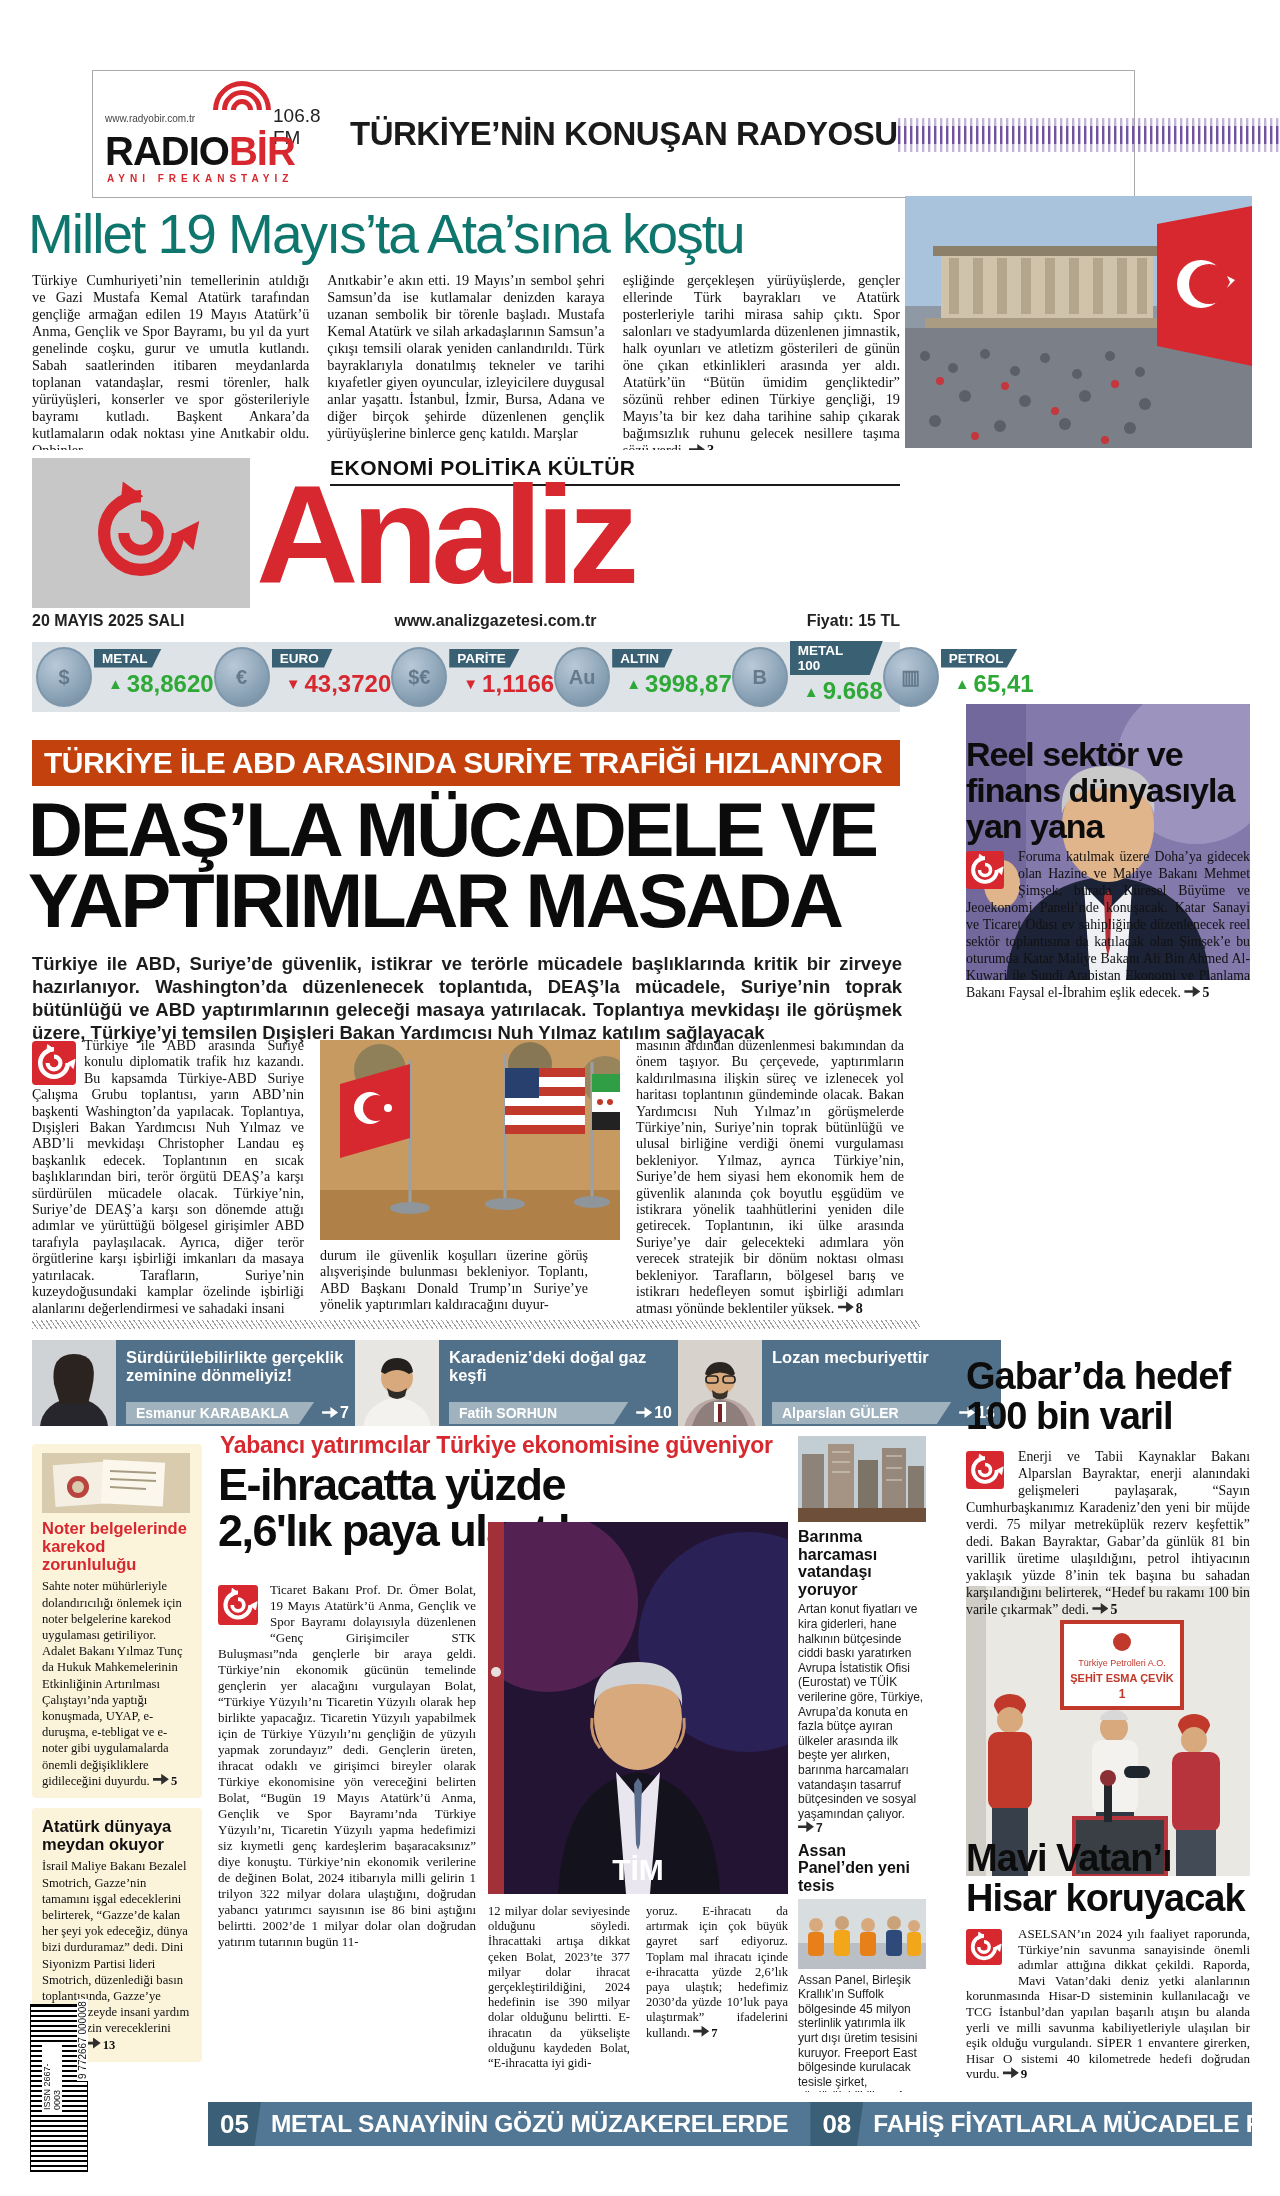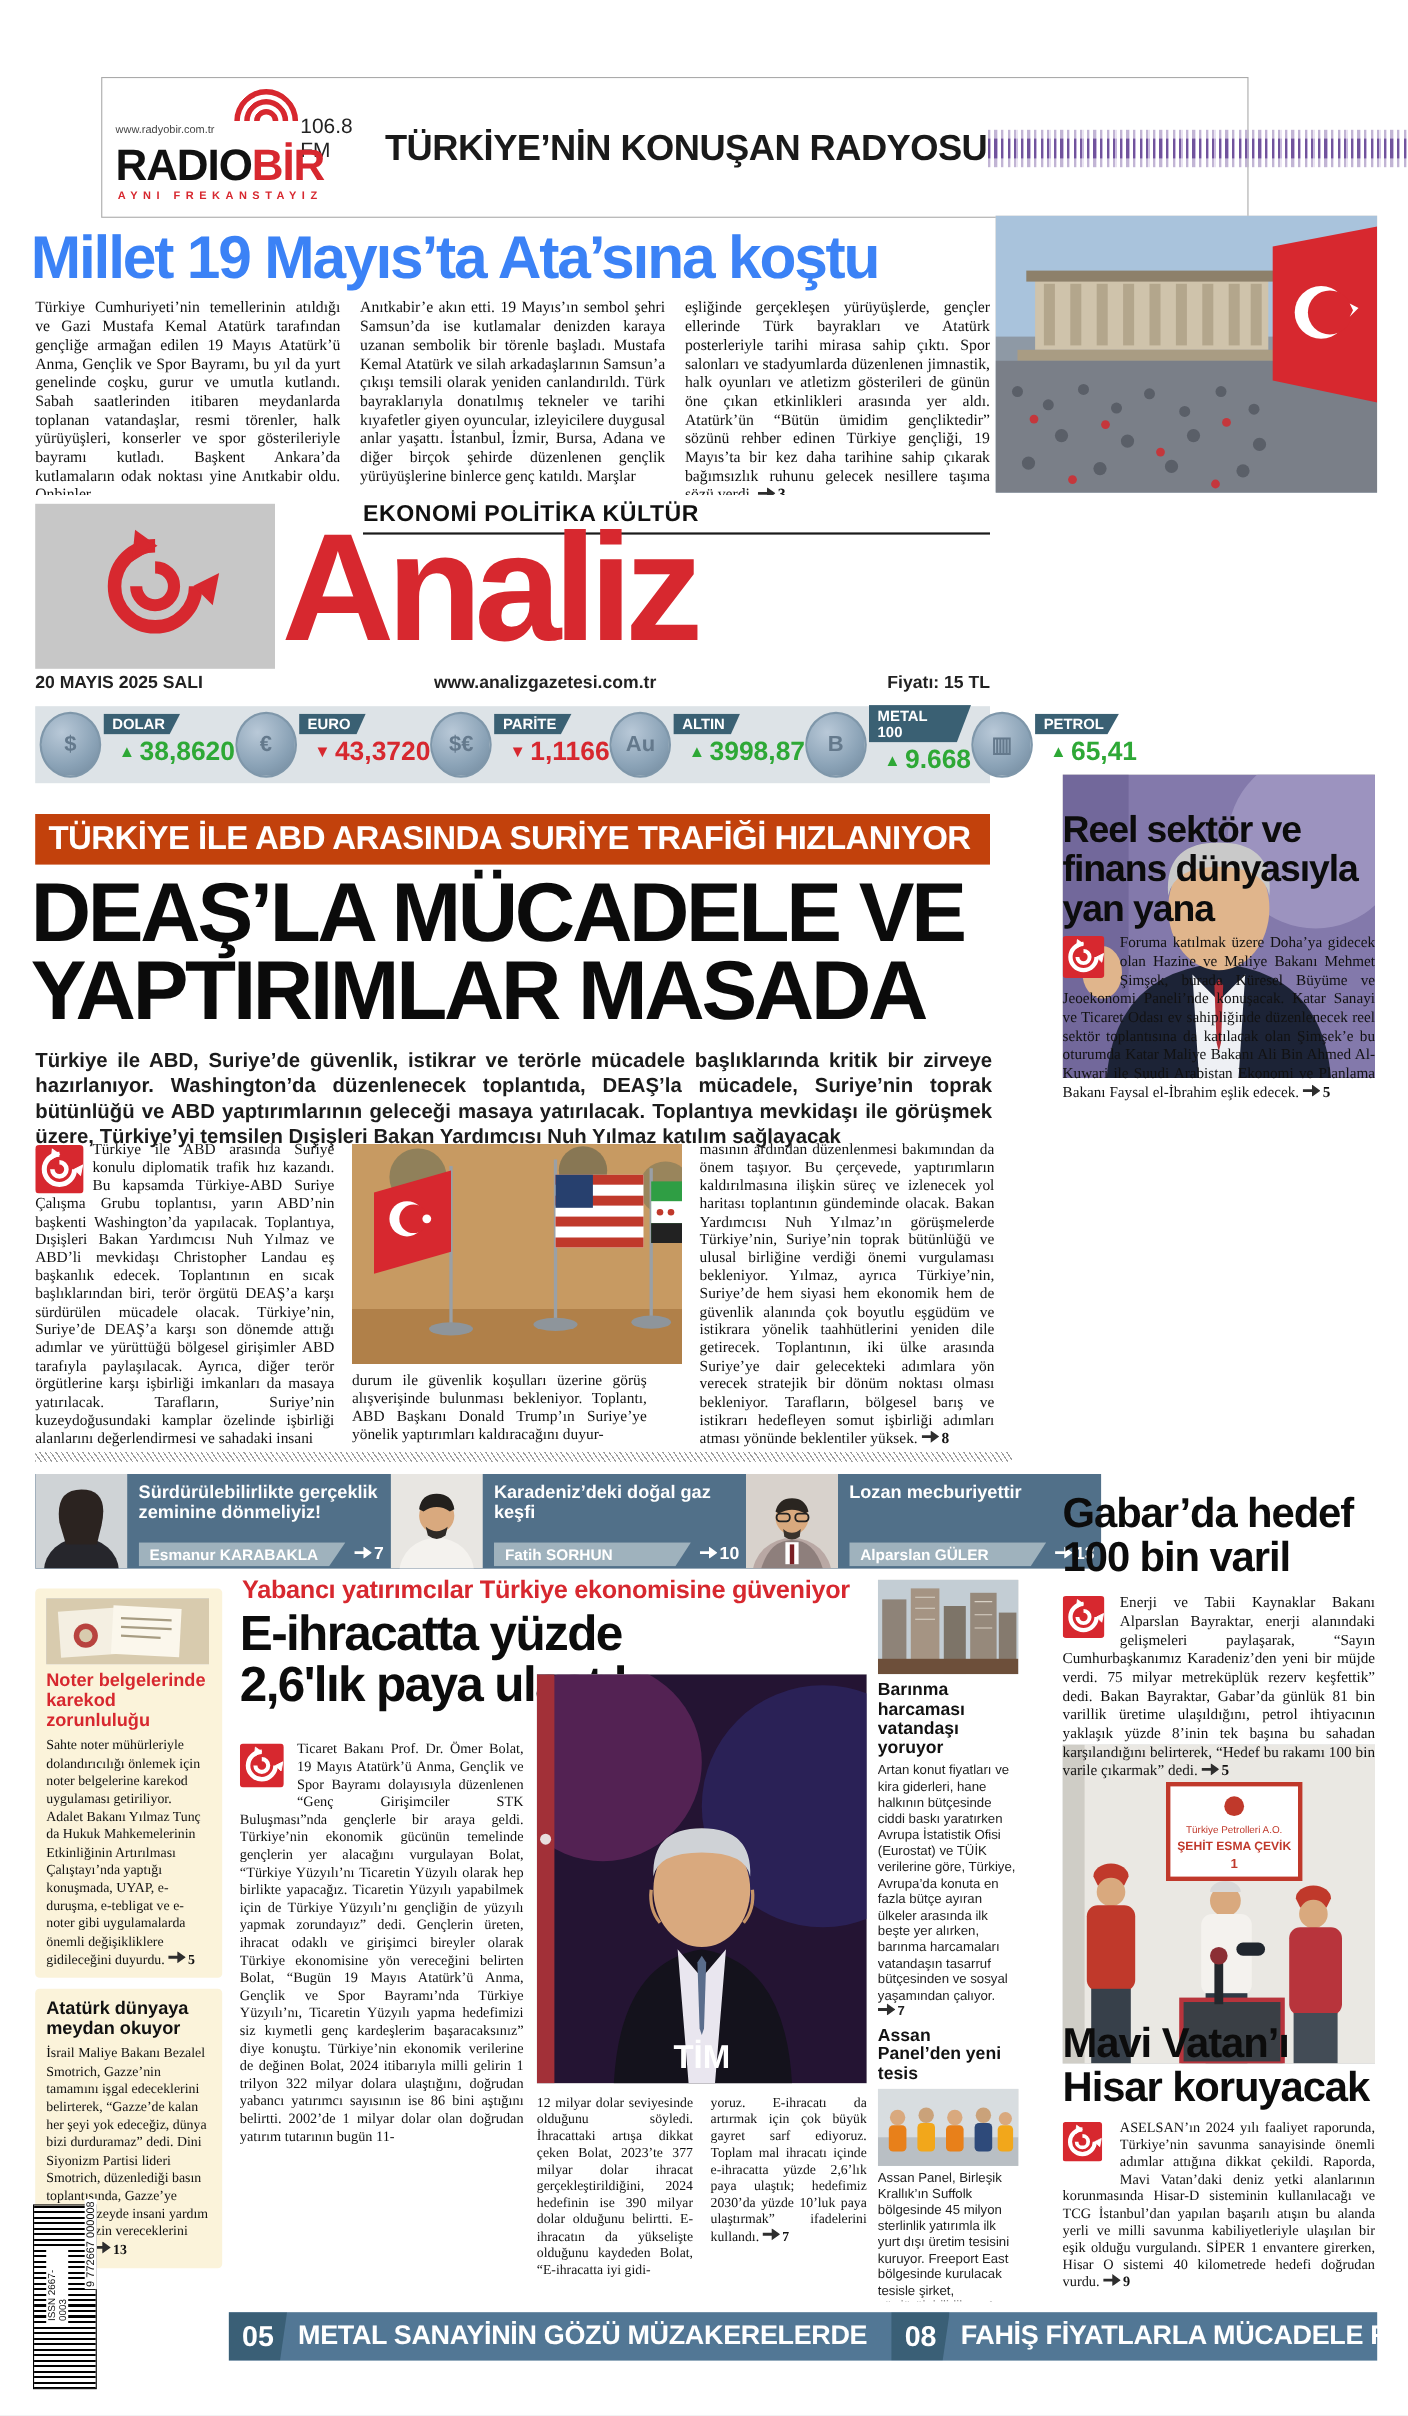--- a/index.html
+++ b/index.html
@@ -34,21 +34,21 @@
   .rb-site{font-size:17px;font-weight:700;color:#222;}
   .soc{display:flex;gap:4px;align-items:center;}
   .soc i{width:15px;height:15px;border-radius:50%;background:#3b3b46;color:#fff;font-size:10px;
          font-style:normal;display:flex;align-items:center;justify-content:center;}
   .soc b{font-size:13px;color:#333;}
   .mic{width:86px;height:116px;flex:0 0 auto;}
   .badges{width:152px;flex:0 0 auto;display:flex;flex-direction:column;gap:5px;}
   .badge{background:#d7282f;color:#fff;font-weight:800;font-size:14.5px;text-align:center;
          padding:5px 2px;border-radius:2px;transform:rotate(-1.2deg);box-shadow:0 1px 0 #8d1216;}
   
-  .t-head{left:28px;top:202px;width:880px;font-size:55px;font-weight:700;letter-spacing:-2px;color:#3b82f6;}
+  .t-head{left:28px;top:202px;width:880px;font-size:55px;font-weight:400;letter-spacing:-2px;color:#0f766e;}
   .t-cols{left:32px;top:272px;width:868px;height:178px;display:flex;gap:18px;overflow:hidden;}
   .t-col{flex:1;font-size:14.3px;line-height:17px;}
   .photo{background:#ccc;overflow:hidden;position:relative;}
   .ph-anit{left:905px;top:196px;width:347px;height:252px;}
   
   .m-logo{left:32px;top:458px;width:218px;height:150px;background:#c7c7c7;display:flex;align-items:center;justify-content:center;}
   .m-kicker{left:330px;top:456px;width:570px;font-size:21px;font-weight:800;letter-spacing:.5px;
             border-bottom:2px solid #1a1a1a;padding-bottom:4px;}
   .m-word{left:256px;top:464px;width:650px;font-size:142px;font-weight:900;letter-spacing:-7px;
           color:#d7282f;line-height:1;transform:scaleY(.98);}
@@ -266,21 +266,21 @@
   <div class="abs m-date">
     <span>20 MAYIS 2025 SALI</span>
     <span>www.analizgazetesi.com.tr</span>
     <span>Fiyatı: 15 TL</span>
   </div>
 
   <div class="abs ticker">
     <div class="tk up">
       <span class="coin">$</span>
       <span class="tk-body">
-          <span class="tk-tab">DOLAR</span>
+          <span class="tk-tab">METAL</span>
       <span class="tk-val">
             <span class="a">▲</span>
             <span class="v">38,8620</span>
           </span>
         </span>
     </div>
     <div class="tk down">
       <span class="coin">€</span>
       <span class="tk-body">
           <span class="tk-tab">EURO</span>

